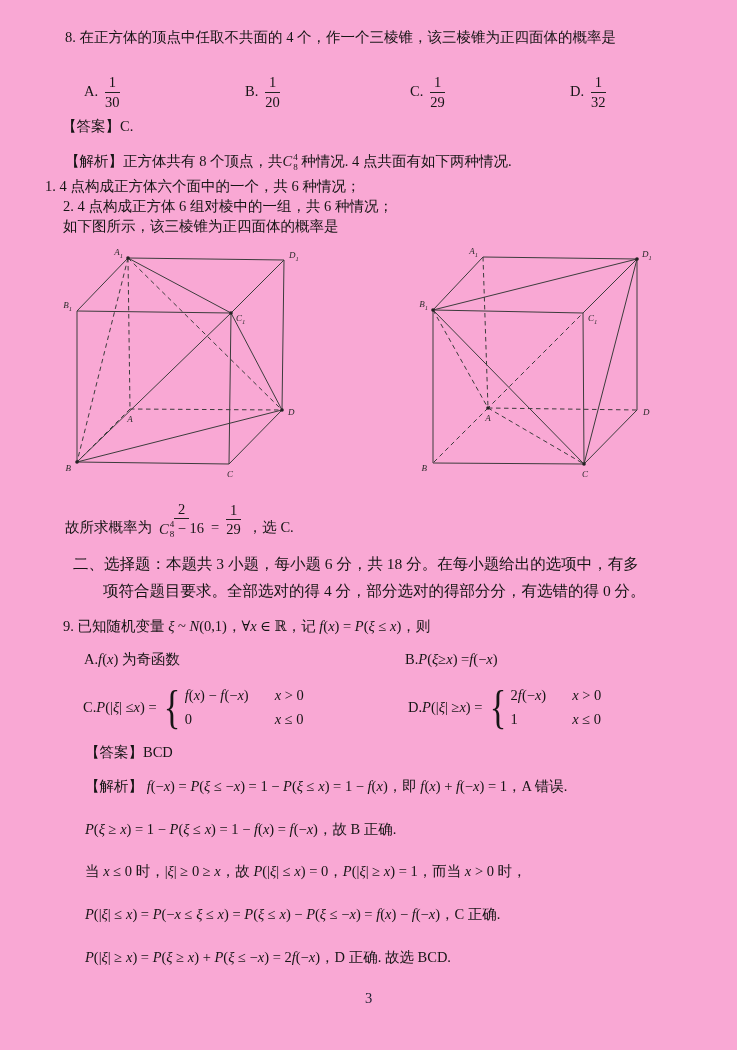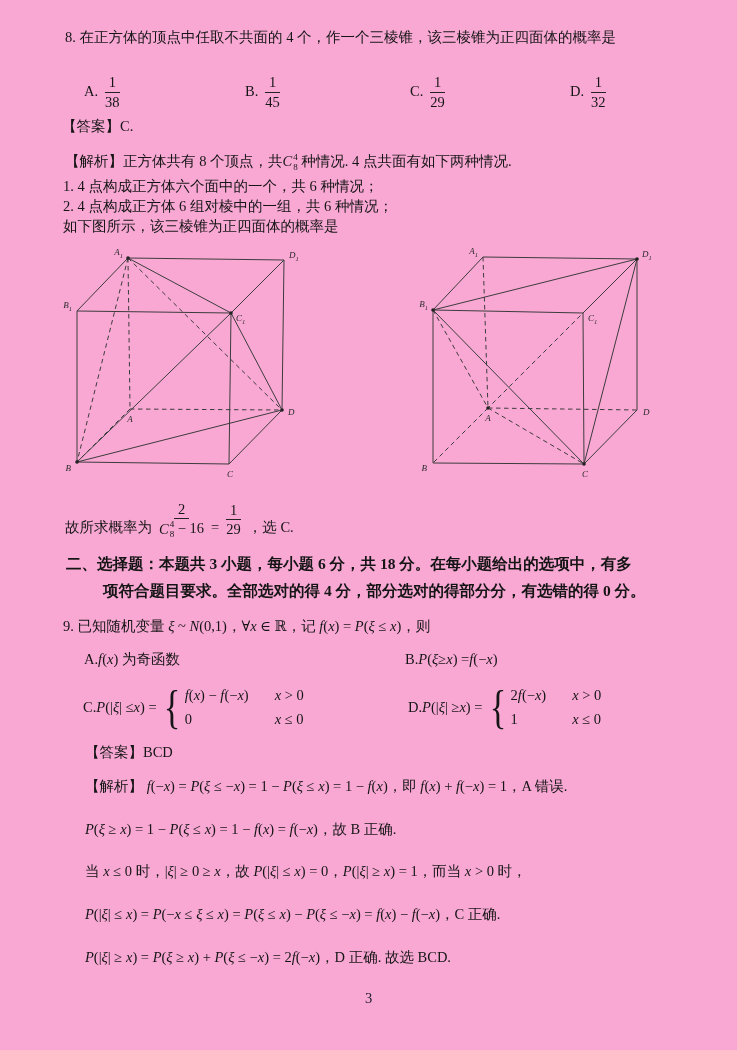--- a/index.html
+++ b/index.html
@@ -15,21 +15,21 @@
   .frac .num{border-bottom:1px solid #222;padding:0 4px;}
   .frac .den{padding:0 4px;}
   
   .ss{display:inline-flex;align-items:center;}
   .ss .stack{display:inline-flex;flex-direction:column;font-size:9px;line-height:1.05;margin-left:1px;transform:translateY(1px);}
   
   .cases{display:inline-flex;align-items:center;vertical-align:middle;}
   .cases .brace{font-size:46px;font-weight:300;line-height:.85;margin:0 2px 0 4px;transform:scaleX(.75);}
   .cgrid{display:inline-grid;grid-template-columns:auto auto;column-gap:26px;row-gap:4px;align-items:baseline;}
   .opt{position:absolute;display:inline-flex;align-items:center;white-space:nowrap;}
-  .sec2{position:absolute;font-size:15.5px;line-height:1.72;font-weight:bold;}
+  .sec2{position:absolute;font-size:15.5px;line-height:1.72;font-weight:normal;text-align:center;}
   .sec2 p{position:static;}
   .sec2 .indent2{margin-left:37px;}
   .pageno{left:0;width:737px;text-align:center;color:#223;}
   
   svg.fig{position:absolute;overflow:visible;}
   svg.fig .edge{stroke:#3c3c3c;stroke-width:1;fill:none;}
   svg.fig .dashed{stroke-dasharray:4.5 3.5;}
   svg.fig text{font-size:9px;font-style:italic;fill:#2a2a2a;font-family:"Liberation Serif","DejaVu Serif",serif;}
   svg.fig .vsub{font-size:6.5px;}
   svg.fig .dot{fill:#222;}
@@ -38,28 +38,28 @@
 <body>
 
 <div class="page">
 
   <p style="left:65px;top:28px">8. 在正方体的顶点中任取不共面的 4 个，作一个三棱锥，该三棱锥为正四面体的概率是</p>
 
   <span class="opt" style="left:84px;top:72px;height:40px">
       <span>A. </span>
       <span class="frac">
         <span class="num"><span>1</span></span>
-        <span class="den"><span>38</span></span>
+        <span class="den"><span>30</span></span>
       </span>
     </span>
   <span class="opt" style="left:245px;top:72px;height:40px">
       <span>B. </span>
       <span class="frac">
         <span class="num"><span>1</span></span>
-        <span class="den"><span>45</span></span>
+        <span class="den"><span>20</span></span>
       </span>
     </span>
   <span class="opt" style="left:410px;top:72px;height:40px">
       <span>C. </span>
       <span class="frac">
         <span class="num"><span>1</span></span>
         <span class="den"><span>29</span></span>
       </span>
     </span>
   <span class="opt" style="left:570px;top:72px;height:40px">
@@ -71,21 +71,21 @@
     </span>
 
   <p style="left:62px;top:117px">【答案】C.</p>
   <p style="left:65px;top:152px"><span>【解析】正方体共有 8 个顶点，共</span><span class="ss">
         <span class="it">C</span>
         <span class="stack">
           <span>4</span>
           <span>8</span>
         </span>
       </span><span> 种情况. 4 点共面有如下两种情况.</span></p>
-  <p style="left:63px;top:177px">1. 4 点构成正方体六个面中的一个，共 6 种情况；</p>
+  <p style="left:45px;top:177px">1. 4 点构成正方体六个面中的一个，共 6 种情况；</p>
   <p style="left:63px;top:197px">2. 4 点构成正方体 6 组对棱中的一组，共 6 种情况；</p>
   <p style="left:63px;top:217px">如下图所示，该三棱锥为正四面体的概率是</p>
 
   <svg class="fig" style="left:60px;top:245px" viewBox="0 0 250 245" width="250" height="245">
       <line x1="17" y1="66" x2="68" y2="13" class="edge"></line>
       <line x1="68" y1="13" x2="224" y2="15" class="edge"></line>
       <line x1="17" y1="66" x2="171" y2="68" class="edge"></line>
       <line x1="171" y1="68" x2="224" y2="15" class="edge"></line>
       <line x1="17" y1="66" x2="17" y2="217" class="edge"></line>
       <line x1="171" y1="68" x2="169" y2="219" class="edge"></line>

